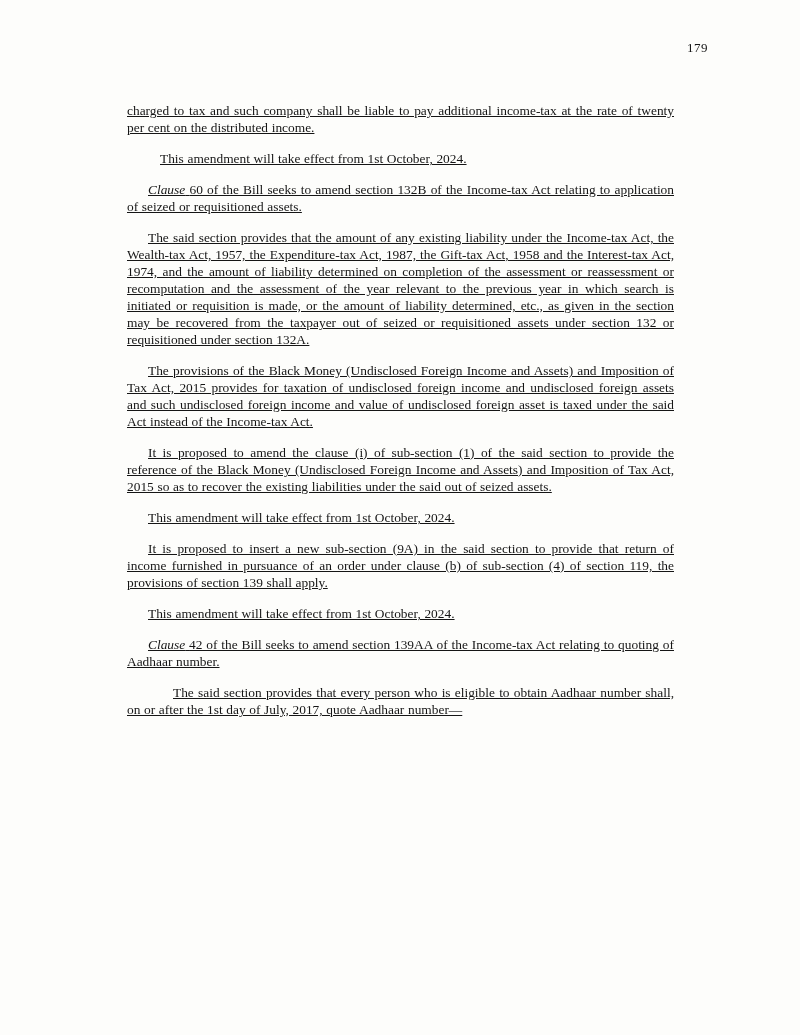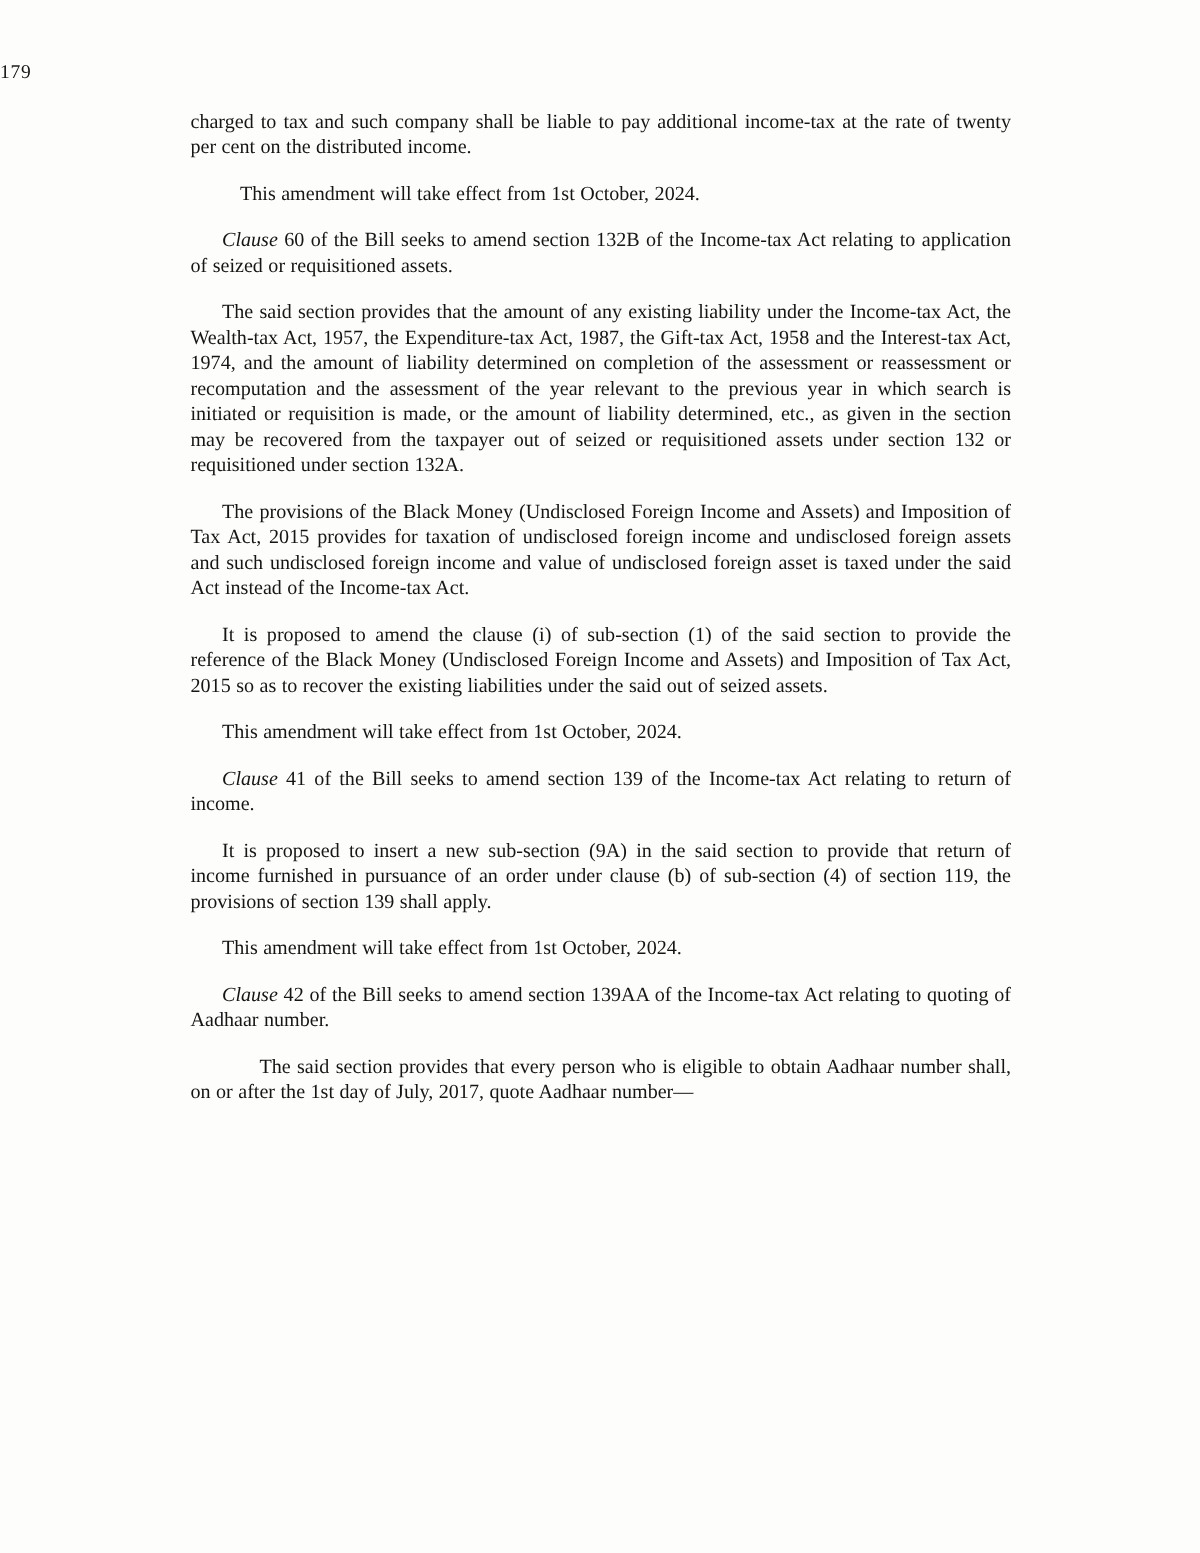--- a/index.html
+++ b/index.html
@@ -13,29 +13,30 @@
     color: #151515;
     font-family: "Liberation Serif", "DejaVu Serif", serif;
     position: relative;
     overflow: hidden;
   }
   .page-number {
     position: absolute;
     top: 40px;
     left: 0;
     width: 708px;
-    text-align: left;
+    text-align: right;
     font-size: 13px;
     letter-spacing: 0.5px;
   }
   .body-text {
     position: absolute;
-    top: 72px;
+    top: 102px;
     left: 127px;
     width: 547px;
+    text-decoration: underline;
   }
   .body-text p {
     margin: 0 0 14px 0;
     font-size: 13.4px;
     line-height: 17px;
     text-align: justify;
     word-spacing: 0.3px;
   }
   .no-indent   { text-indent: 0; }
   .indent      { text-indent: 21px; }
@@ -61,21 +62,20 @@
     <p class="indent"><span class="italic">Clause</span> <span>60 of the Bill seeks to amend section 132B of the Income-tax Act relating to application of seized or requisitioned assets.</span></p>
 
     <p class="indent">The said section provides that the amount of any existing liability under the Income-tax Act, the Wealth-tax Act, 1957, the Expenditure-tax Act, 1987, the Gift-tax Act, 1958 and the Interest-tax Act, 1974, and the amount of liability determined on completion of the assessment or reassessment or recomputation and the assessment of the year relevant to the previous year in which search is initiated or requisition is made, or the amount of liability determined, etc., as given in the section may be recovered from the taxpayer out of seized or requisitioned assets under section 132 or requisitioned under section 132A.</p>
 
     <p class="indent">The provisions of the Black Money (Undisclosed Foreign Income and Assets) and Imposition of Tax Act, 2015 provides for taxation of undisclosed foreign income and undisclosed foreign assets and such undisclosed foreign income and value of undisclosed foreign asset is taxed under the said Act instead of the Income-tax Act.</p>
 
     <p class="indent">It is proposed to amend the clause (i) of sub-section (1) of the said section to provide the reference of the Black Money (Undisclosed Foreign Income and Assets) and Imposition of Tax Act, 2015 so as to recover the existing liabilities under the said out of seized assets.</p>
 
     <p class="indent">This amendment will take effect from 1st October, 2024.</p>
 
-    <p class="indent"><span class="italic">Clause</span> <span>41 of the Bill seeks to amend section 139 of the Income-tax Act relating to return of income.</span></p>
 
 
     <p class="indent">It is proposed to insert a new sub-section (9A) in the said section to provide that return of income furnished in pursuance of an order under clause (b) of sub-section (4) of section 119, the provisions of section 139 shall apply.</p>
 
     <p class="indent">This amendment will take effect from 1st October, 2024.</p>
 
     <p class="indent"><span class="italic">Clause</span> <span>42 of the Bill seeks to amend section 139AA of the Income-tax Act relating to quoting of Aadhaar number.</span></p>
 
     <p class="indent-xl">The said section provides that every person who is eligible to obtain Aadhaar number shall, on or after the 1st day of July, 2017, quote Aadhaar number—</p>
 

